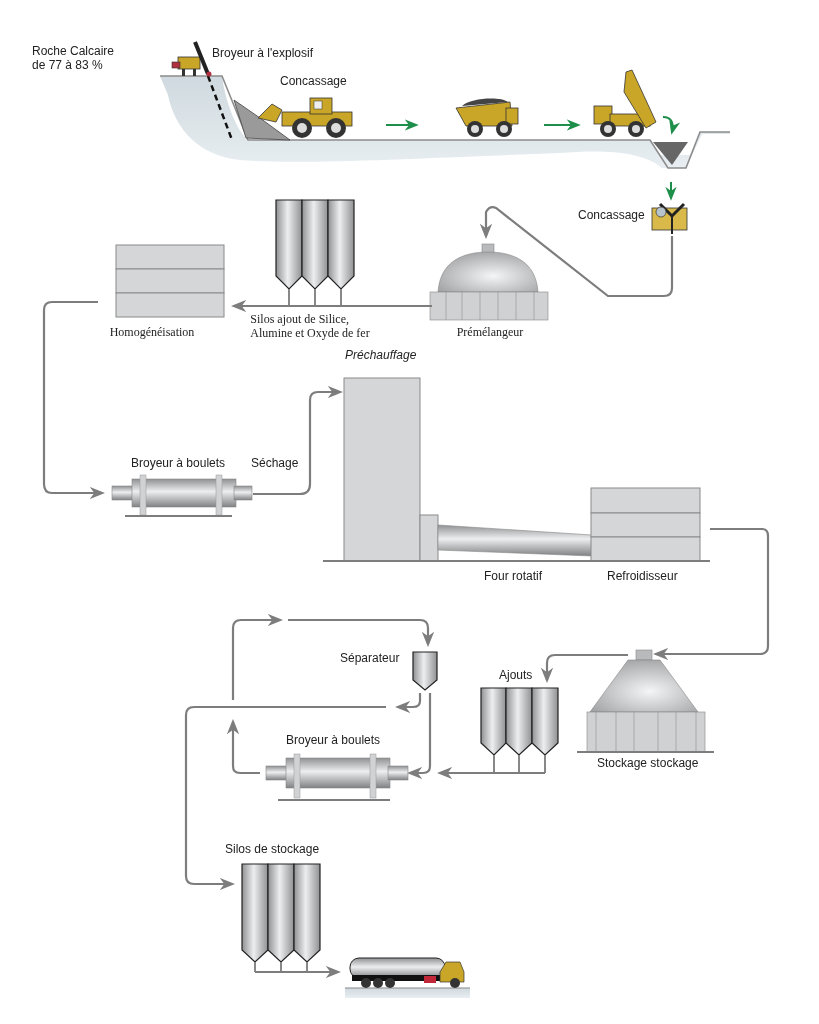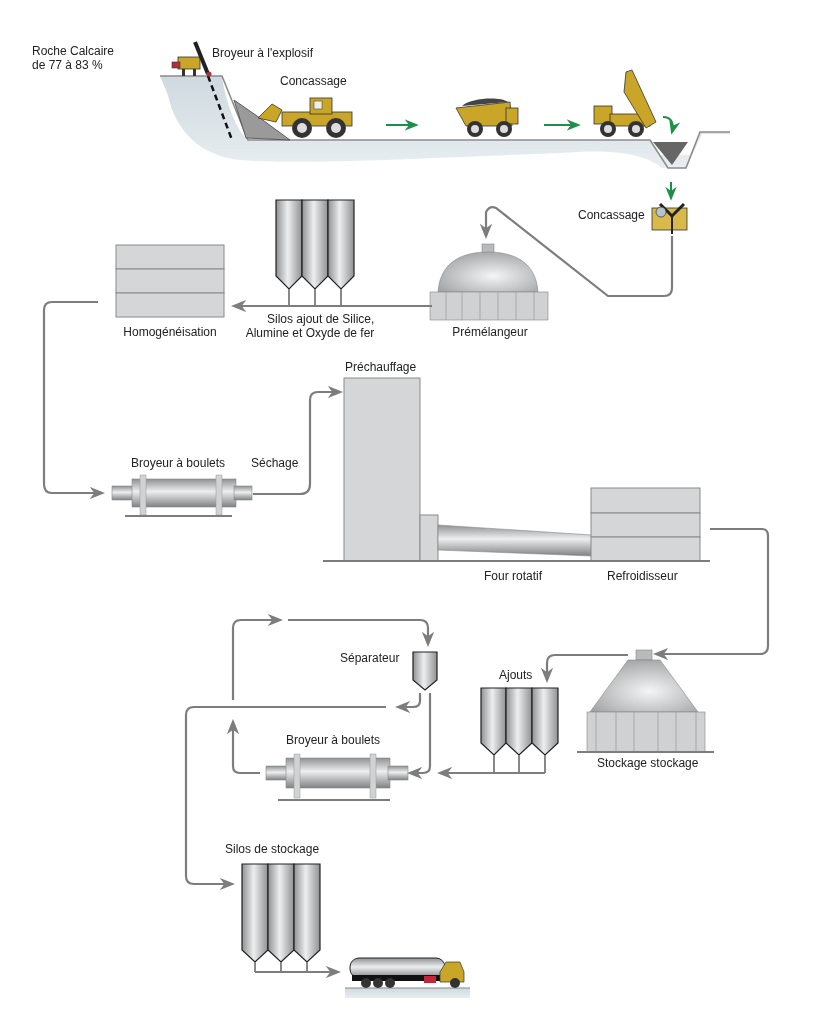--- a/index.html
+++ b/index.html
@@ -1,20 +1,20 @@
 <!DOCTYPE html>
 <html><head>
 <meta charset="utf-8">
 <style>
   html, body { margin: 0; padding: 0; background: #ffffff; }
   body { width: 819px; height: 1024px; position: relative; overflow: hidden;
          font-family: "Liberation Sans", sans-serif; color: #1a1a1a; }
   #stage { position: absolute; left: 0; top: 0; width: 819px; height: 818px; }
   .lbl { position: absolute; font-size: 12px; line-height: 14px; white-space: nowrap; color: #222; }
-  .lbl.center { text-align: right; transform: translateX(-50%); }
+  .lbl.center { text-align: left; transform: translateX(-50%); font-family: Liberation Serif, serif; }
   .lbl.multi { white-space: pre; }
 </style>
 </head>
 <body>
 
 <div id="stage">
 <svg width="819" height="1024" viewBox="0 0 819 1024" xmlns="http://www.w3.org/2000/svg">
   <defs>
     <marker id="ag" viewBox="0 0 10 10" refX="8" refY="5" markerWidth="7" markerHeight="7" orient="auto-start-reverse">
       <path d="M0,1 L10,5 L0,9 L3,5 z" fill="#7d7d7d"></path>
@@ -250,26 +250,26 @@
   </g>
 </svg>
 
 
 <div class="lbl multi" style="left:32px; top:44px;">Roche Calcaire
 de 77 à 83 %</div>
 <div class="lbl" style="left:212px; top:46px;">Broyeur à l'explosif</div>
 <div class="lbl" style="left:280px; top:74px;">Concassage</div>
 <div class="lbl" style="left:578px; top:208px;">Concassage</div>
 
-<div class="lbl center" style="left:170px; top:325px;">Homogénéisation</div>
+<div class="lbl center" style="left:152px; top:325px;">Homogénéisation</div>
 <div class="lbl center multi" style="left:310px; top:312px;">Silos ajout de Silice,
 Alumine et Oxyde de fer</div>
 <div class="lbl center" style="left:490px; top:325px;">Prémélangeur</div>
 
-<div class="lbl" style="left:345px; top:360px;">Préchauffage</div>
+<div class="lbl" style="left:345px; top:348px;font-style:italic;">Préchauffage</div>
 <div class="lbl" style="left:131px; top:456px;">Broyeur à boulets</div>
 <div class="lbl" style="left:251px; top:456px;">Séchage</div>
 <div class="lbl" style="left:484px; top:569px;">Four rotatif</div>
 <div class="lbl" style="left:607px; top:569px;">Refroidisseur</div>
 
 <div class="lbl" style="left:340px; top:651px;">Séparateur</div>
 <div class="lbl" style="left:499px; top:668px;">Ajouts</div>
 <div class="lbl" style="left:286px; top:733px;">Broyeur à boulets</div>
 <div class="lbl" style="left:597px; top:756px;">Stockage stockage</div>
 <div class="lbl" style="left:225px; top:842px;text-align:right;">Silos de stockage</div>

